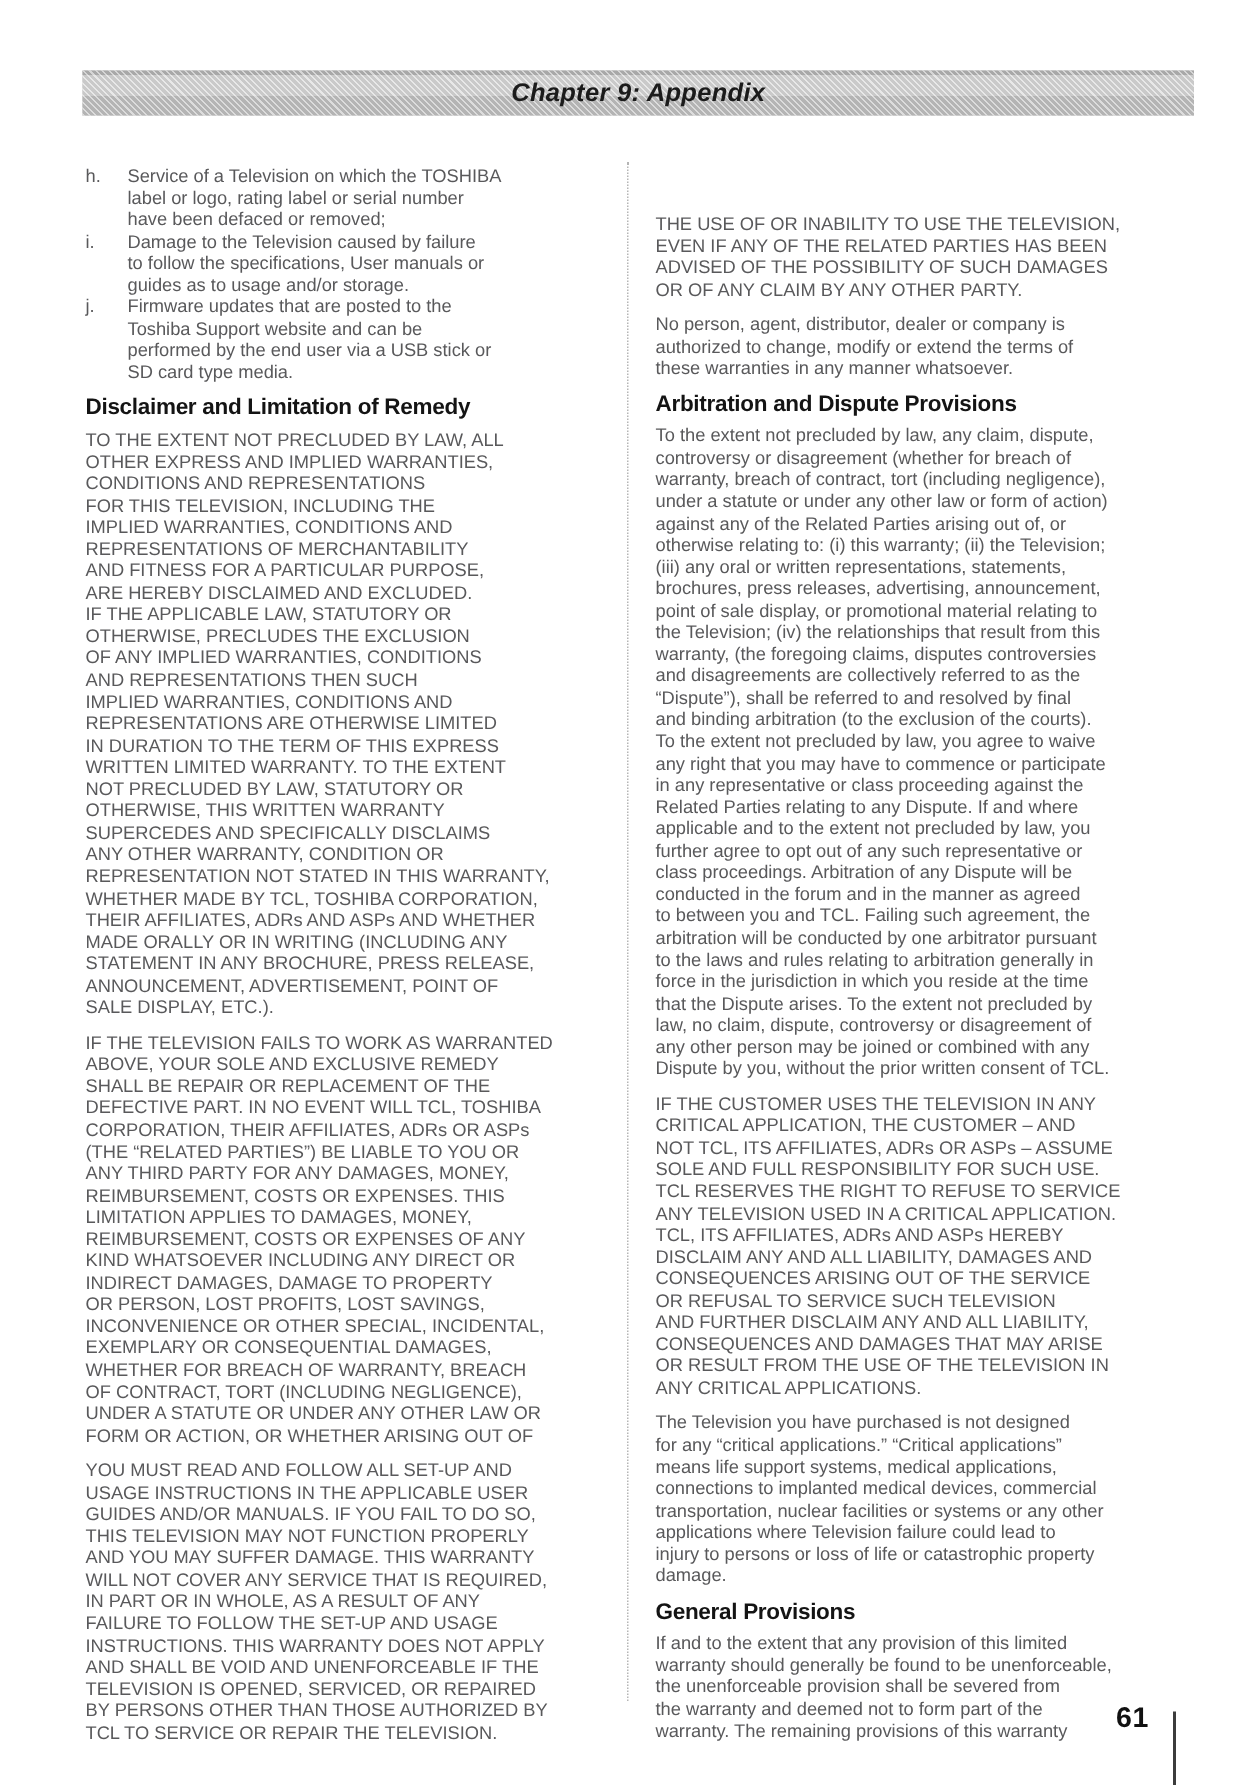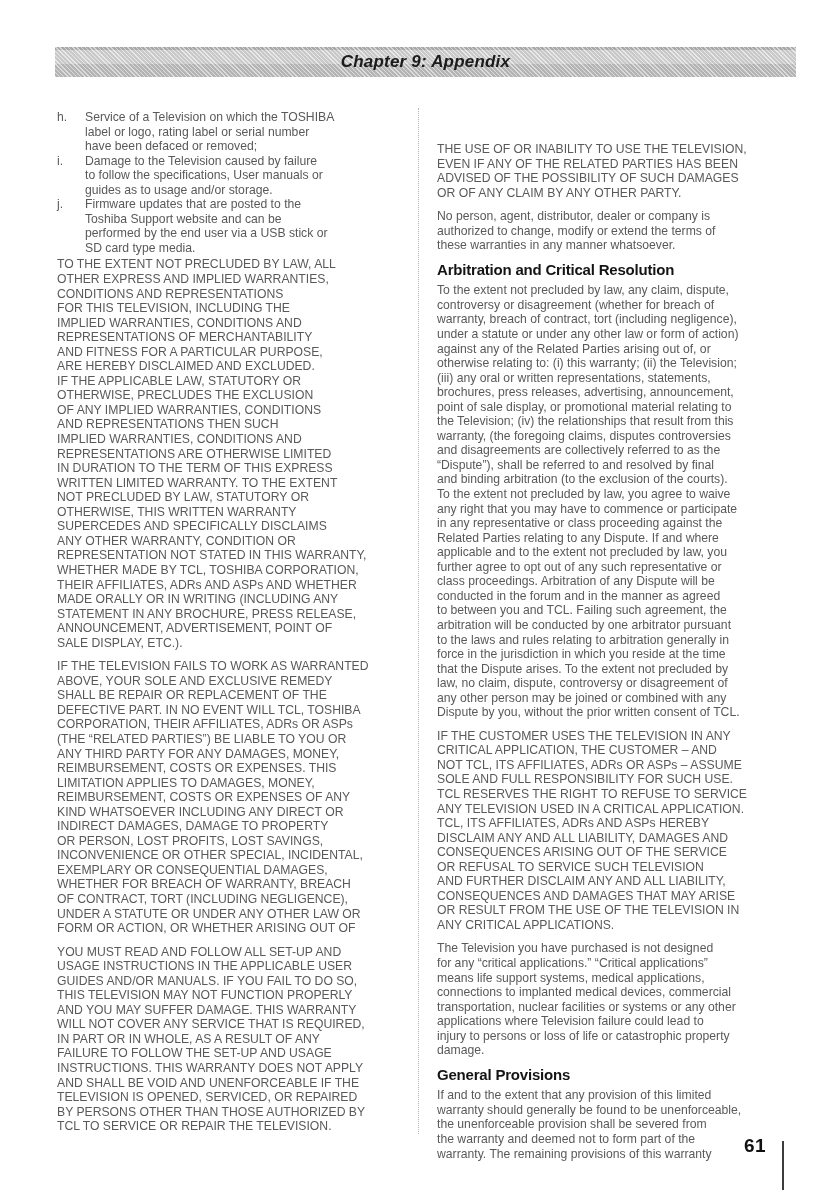--- a/index.html
+++ b/index.html
@@ -107,20 +107,21 @@
       </div>
       <div class="list-row">
         <span class="list-marker">j.</span>
         <span class="list-text">Firmware updates that are posted to the
 Toshiba Support website and can be
 performed by the end user via a USB stick or
 SD card type media.</span>
       </div>
     </div>
 
+    <h2>Disclaimer and Limitation of Remedy</h2>
     <p>TO THE EXTENT NOT PRECLUDED BY LAW, ALL
 OTHER EXPRESS AND IMPLIED WARRANTIES,
 CONDITIONS AND REPRESENTATIONS
 FOR THIS TELEVISION, INCLUDING THE
 IMPLIED WARRANTIES, CONDITIONS AND
 REPRESENTATIONS OF MERCHANTABILITY
 AND FITNESS FOR A PARTICULAR PURPOSE,
 ARE HEREBY DISCLAIMED AND EXCLUDED.
 IF THE APPLICABLE LAW, STATUTORY OR
 OTHERWISE, PRECLUDES THE EXCLUSION
@@ -179,21 +180,21 @@
 
   <div class="col col-right">
     <p>THE USE OF OR INABILITY TO USE THE TELEVISION,
 EVEN IF ANY OF THE RELATED PARTIES HAS BEEN
 ADVISED OF THE POSSIBILITY OF SUCH DAMAGES
 OR OF ANY CLAIM BY ANY OTHER PARTY.</p>
     <p>No person, agent, distributor, dealer or company is
 authorized to change, modify or extend the terms of
 these warranties in any manner whatsoever.</p>
 
-    <h2>Arbitration and Critical Resolution</h2>
+    <h2>Arbitration and Dispute Provisions</h2>
     <p>To the extent not precluded by law, any claim, dispute,
 controversy or disagreement (whether for breach of
 warranty, breach of contract, tort (including negligence),
 under a statute or under any other law or form of action)
 against any of the Related Parties arising out of, or
 otherwise relating to: (i) this warranty; (ii) the Television;
 (iii) any oral or written representations, statements,
 brochures, press releases, advertising, announcement,
 point of sale display, or promotional material relating to
 the Television; (iv) the relationships that result from this

